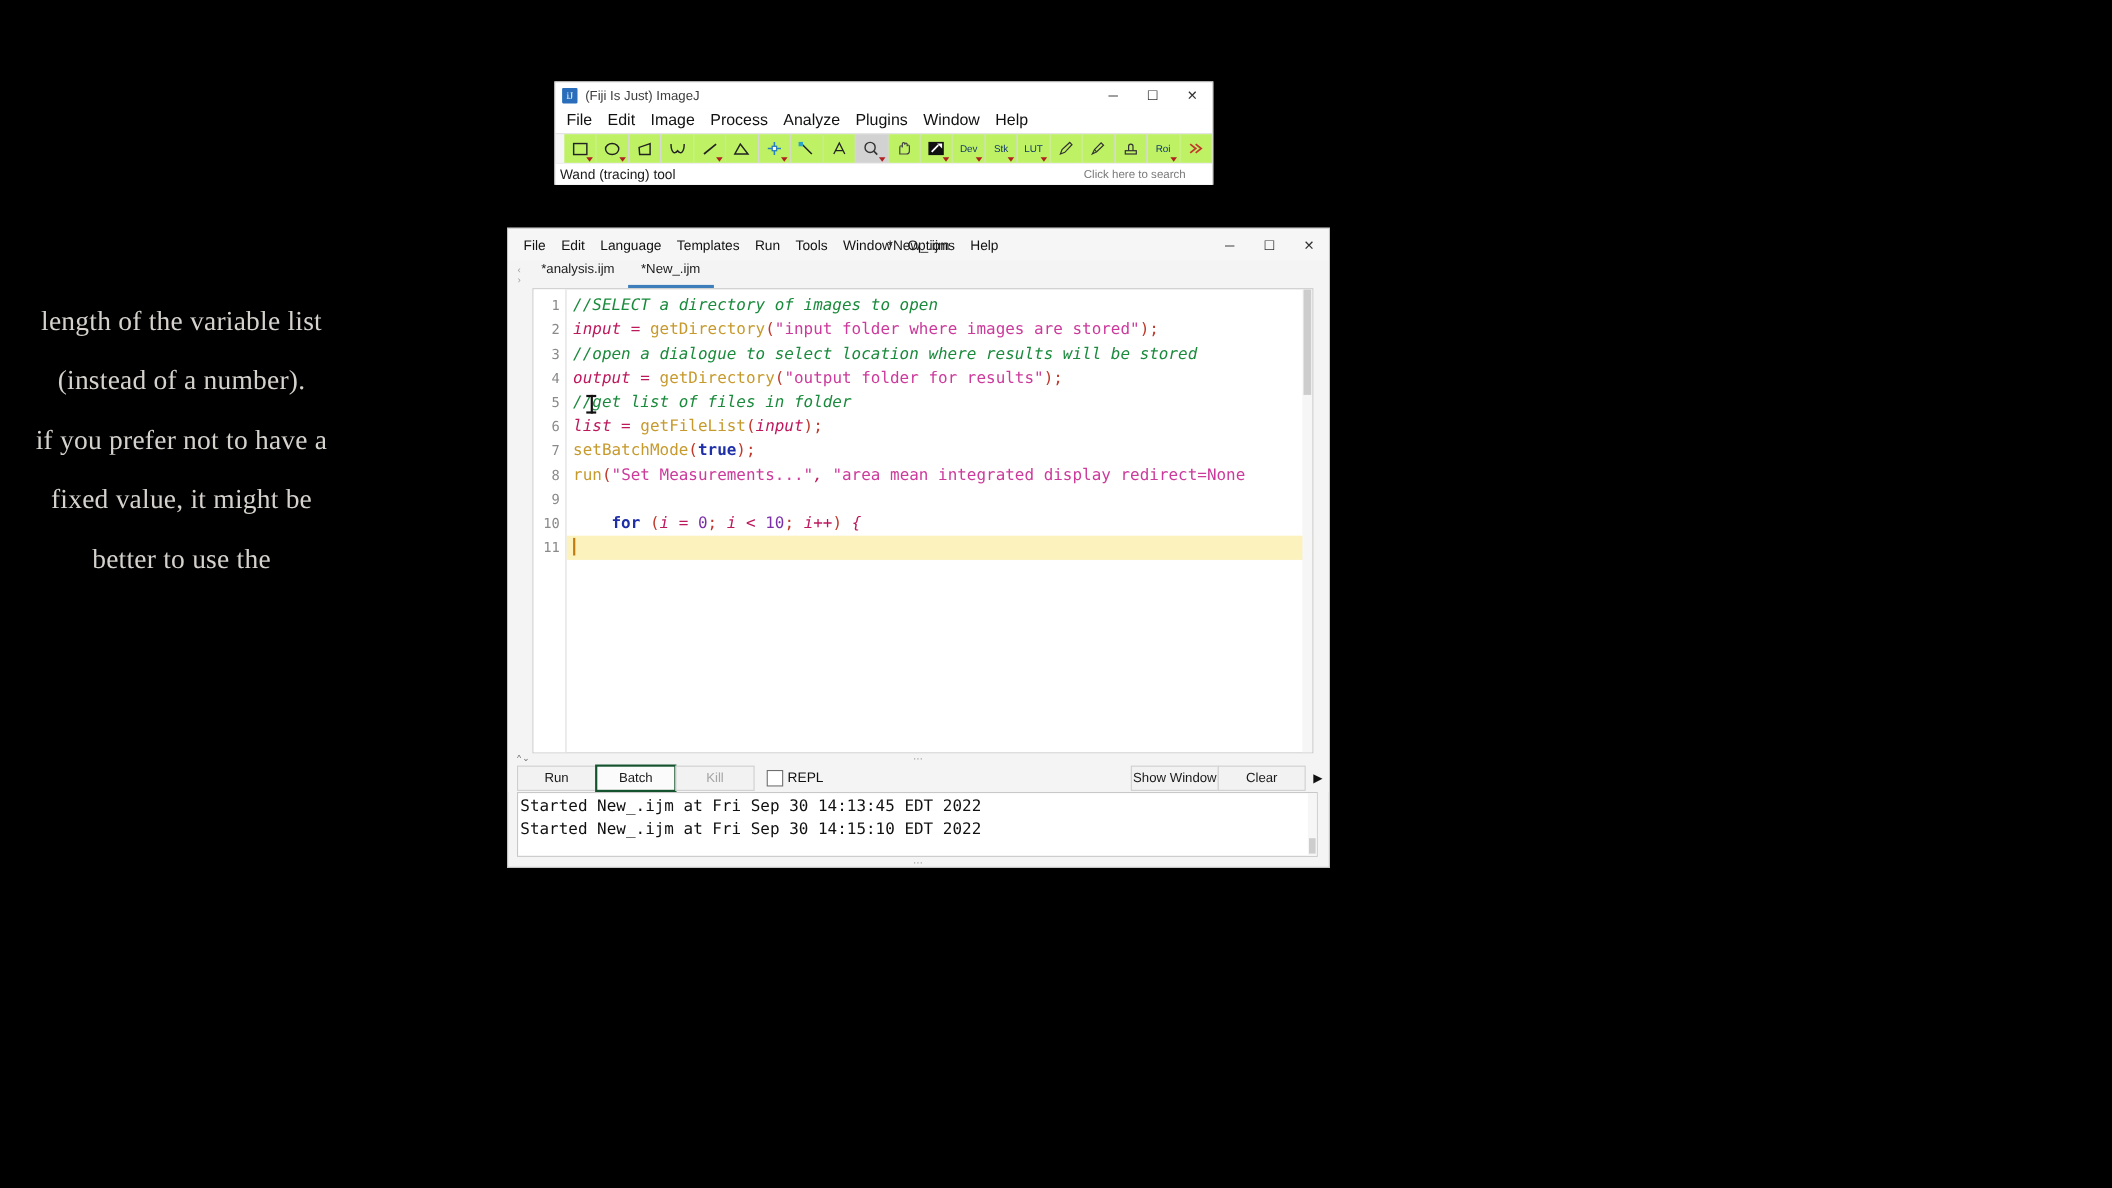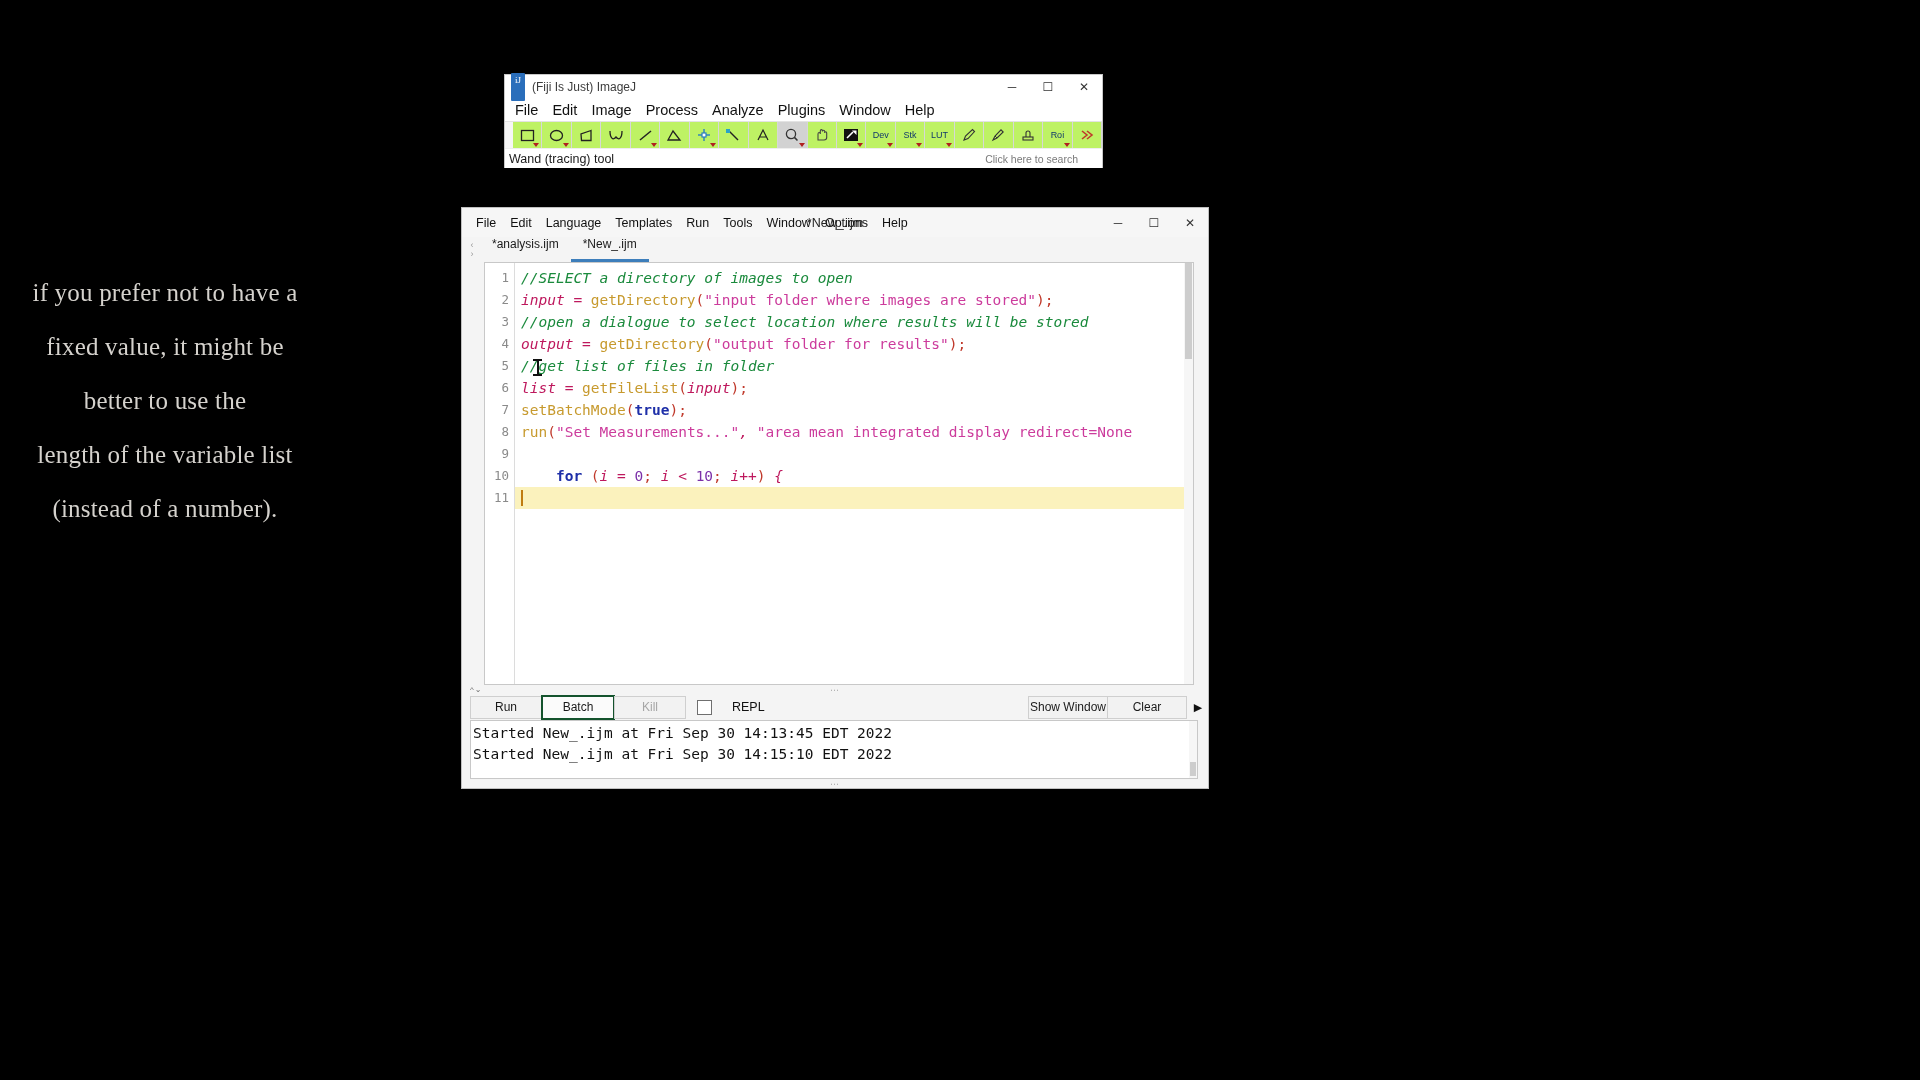--- a/index.html
+++ b/index.html
@@ -46,21 +46,21 @@
     box-shadow: 0 0 0 0 rgba(0,0,0,0);
   }
   #fiji .titlebar {
     height: 24px;
     background: #ffffff;
     display: flex;
     align-items: center;
     position: relative;
   }
   #fiji .titlebar .ficon {
-    width: 14px; height: 28px;
+    width: 14px; height: 14px;
     margin-left: 6px;
     background: #2a6ebb;
     border-radius: 1px;
     color: #fff;
     font-size: 9px;
     line-height: 14px;
     text-align: center;
     font-family: "Liberation Serif", serif;
   }
   #fiji .titlebar .ftitle {
@@ -429,21 +429,21 @@
     border: 1px solid #cfcfcf;
     margin-right: -1px;
   }
   #editor .rbtn.focused {
     border: 2px solid #14532d;
     background: #fbfbfb;
   }
   #editor .rbtn.disabled { color: #a6a6a6; }
   #editor .replwrap {
     display: flex; align-items: center;
-    gap: 20px;
+    gap: 4px;
     margin-left: 12px;
   }
   #editor .cbox {
     width: 13px; height: 13px;
     border: 1px solid #6f6f6f;
     background: #fff;
   }
   #editor .replwrap span { font-size: 12.5px; color: #111; }
   #editor .runbar .spacer { flex: 1 1 auto; }
   #editor .rbtn.right { min-width: 78px; }
@@ -489,22 +489,22 @@
     line-height: 4px;
   }
 </style>
 </head>
 <body>
 
 <div id="stage">
 
   <div id="caption">
     <div class="gap"></div>
+    <p class="para">length of the variable list (instead of a number).</p>
     <p class="para">if you prefer not to have a fixed value, it might be better to use the</p>
-    <p class="para">length of the variable list (instead of a number).</p>
   </div>
 
   <div id="fiji">
     <div class="titlebar">
       <div class="ficon">iJ</div>
       <div class="ftitle">(Fiji Is Just) ImageJ</div>
       <div class="wbtns">
         <div class="wbtn">─</div>
         <div class="wbtn">☐</div>
         <div class="wbtn">✕</div>

